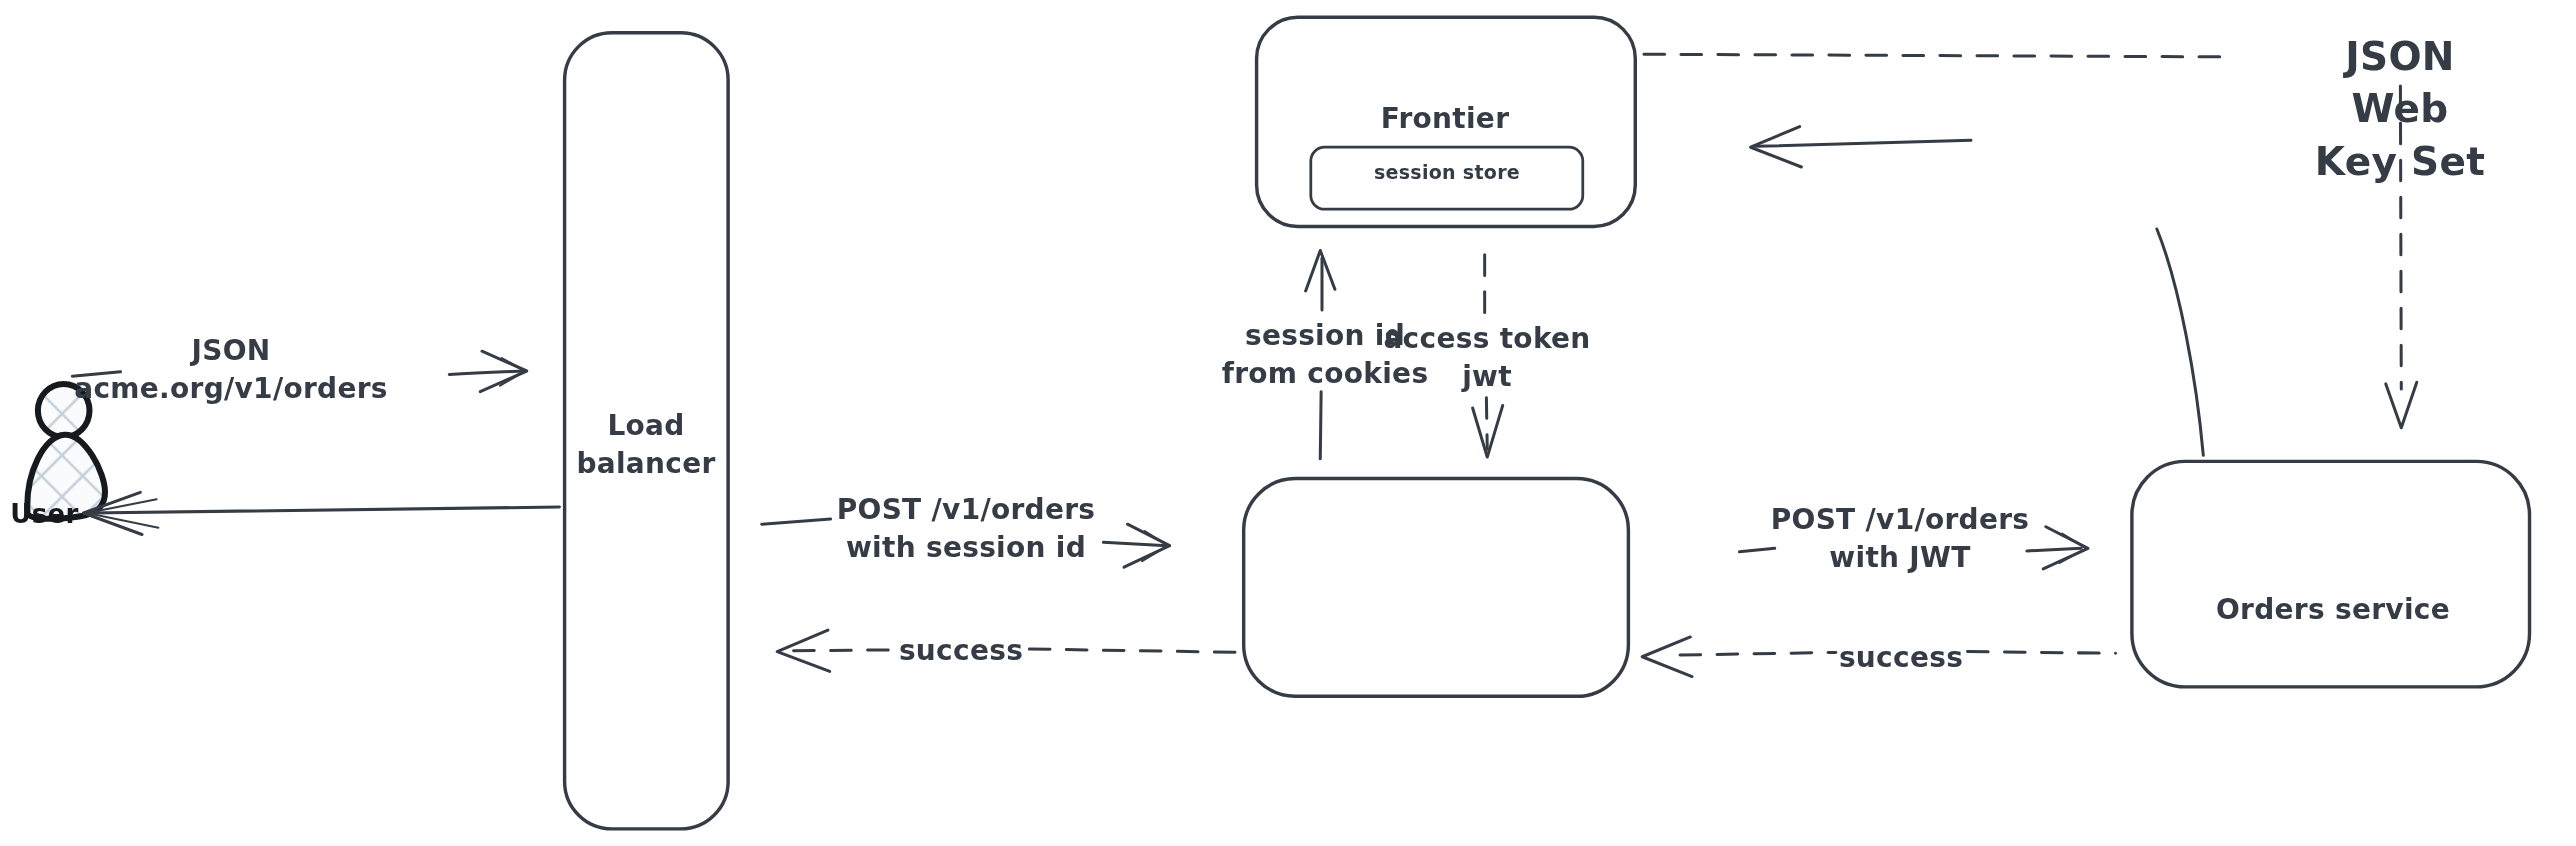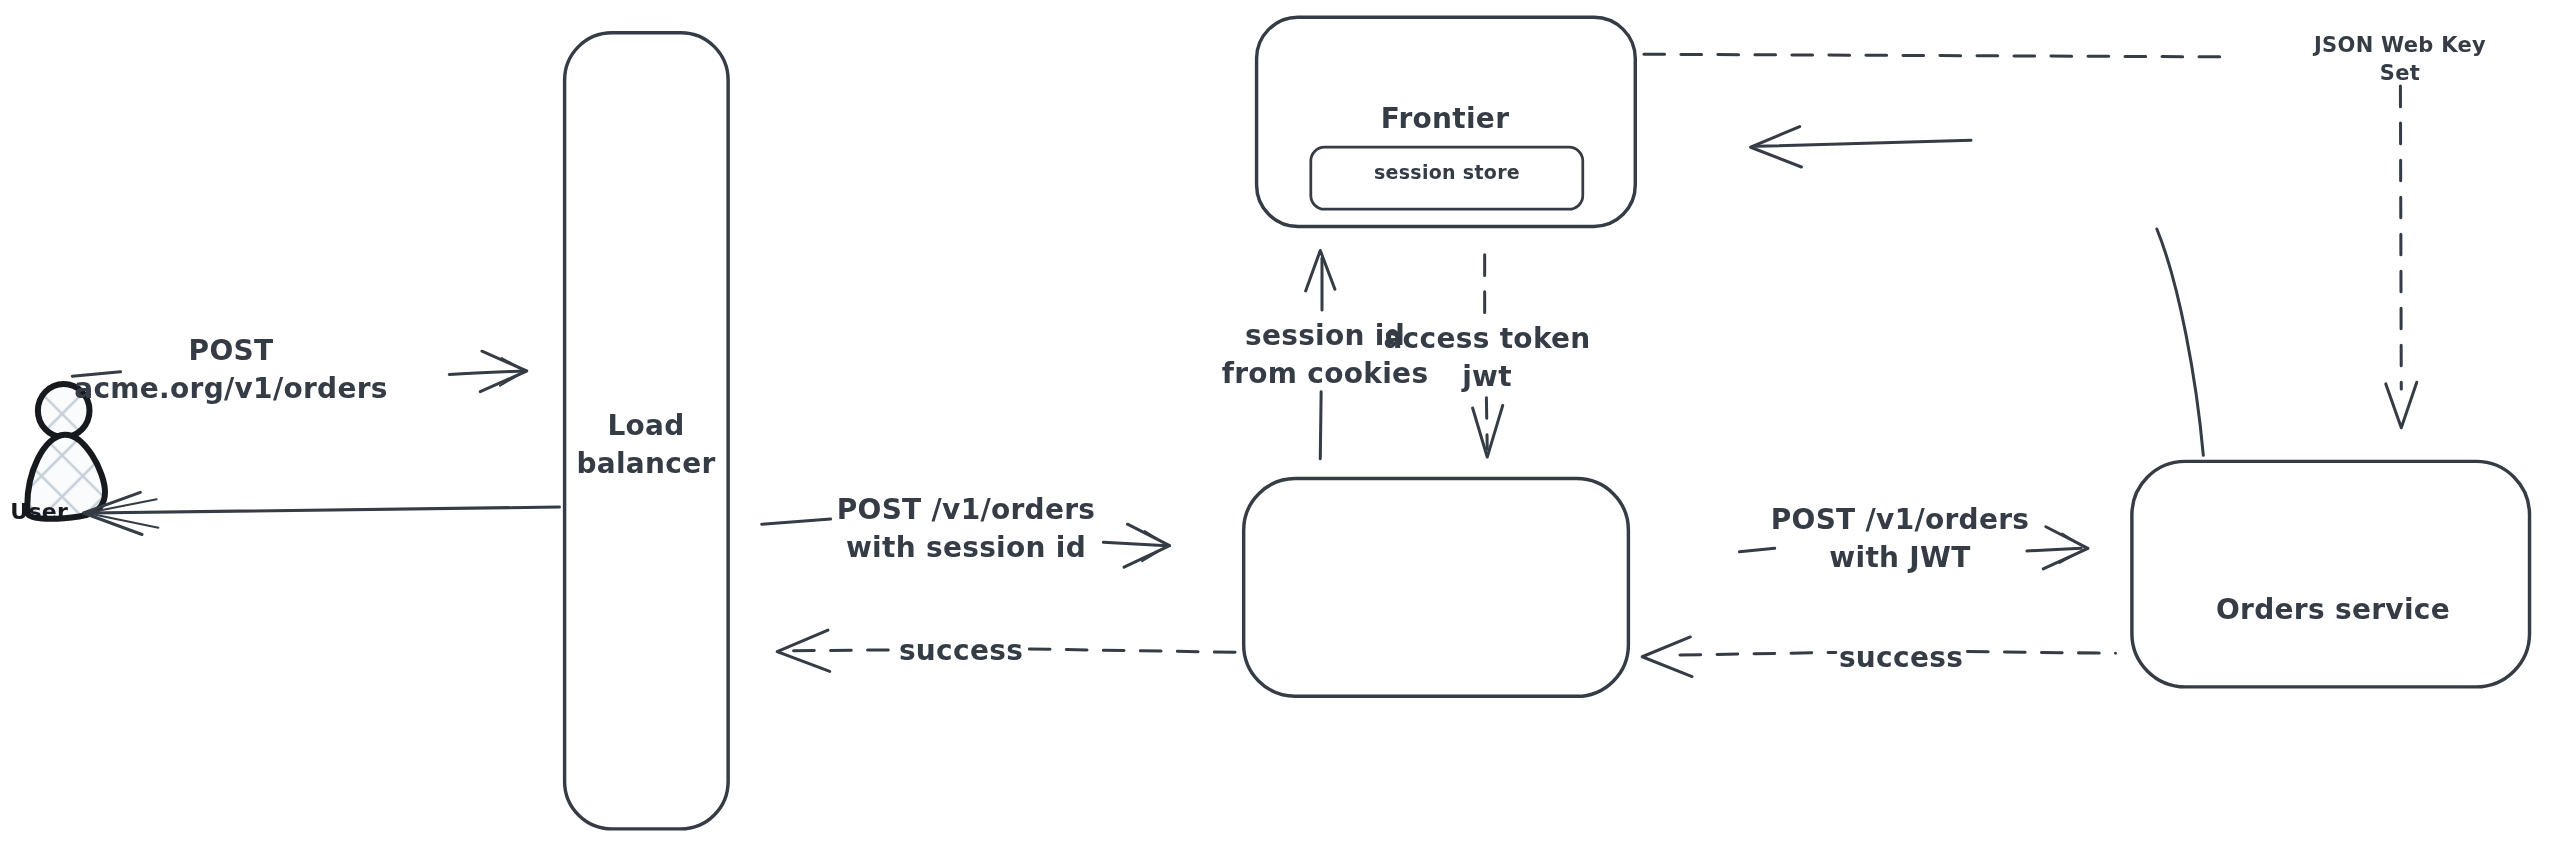--- a/index.html
+++ b/index.html
@@ -15,22 +15,22 @@
   svg.canvas{position:absolute;left:0;top:0;}
   .ln{stroke:var(--stroke);stroke-width:3.5;fill:none;stroke-linecap:round;stroke-linejoin:round;}
   .ln.thin{stroke-width:2.4;}
   .dash{stroke-dasharray:24 19;}
   .box{stroke:var(--stroke);stroke-width:4;fill:#fff;}
   .box.inner{stroke-width:3.2;}
   .person{stroke:var(--user_stroke);stroke-width:7;fill:url(#xhatch);stroke-linejoin:round;}
   .lbl{position:absolute;color:var(--stroke);font-size:28px;font-weight:600;
        line-height:1.34;text-align:center;white-space:pre-line;transform:translateX(-50%);
        letter-spacing:0.3px;}
-  .lbl.dark{color:var(--user_stroke);transform:none;text-align:left;font-size:22px;}
-  .lbl.big{font-size:21px;}
+  .lbl.dark{color:var(--user_stroke);transform:none;text-align:left;font-size:26px;}
+  .lbl.big{font-size:39px;}
 </style>
 </head>
 <body>
 
 <div class="stage">
 
   <svg class="canvas" width="2576" height="847" viewBox="0 0 2993 984">
     <defs>
       <pattern id="xhatch" patternUnits="userSpaceOnUse" width="34" height="34" patternTransform="rotate(45 0 0)">
         <rect width="34" height="34" fill="var(--hatch_fill)"></rect>
@@ -113,21 +113,21 @@
 
     <g>
       <path class="ln" d="M 2560,529 C 2552,440 2532,330 2506,266"></path>
       <path class="ln" d="M 2290,163 L 2040,170"></path>
       <path class="ln" d="M 2091,147 L 2034,171 L 2093,194"></path>
     </g>
   </svg>
 
   <div class="lbl dark" style="left:10.3px;top:497px;">User</div>
 
-  <div class="lbl" style="left:231px;top:332px;">POST
+  <div class="lbl" style="left:231px;top:332px;">JSON
 acme.org/v1/orders</div>
 
   <div class="lbl" style="left:646px;top:386px;margin-top:21px;">Load
 balancer</div>
 
   <div class="lbl" style="left:1445px;top:100px;">Frontier</div>
 
   <div class="lbl" style="left:1447px;top:160px;font-size:19px;">session store</div>
 
   <div class="lbl" style="left:1325px;top:317px;">session id

